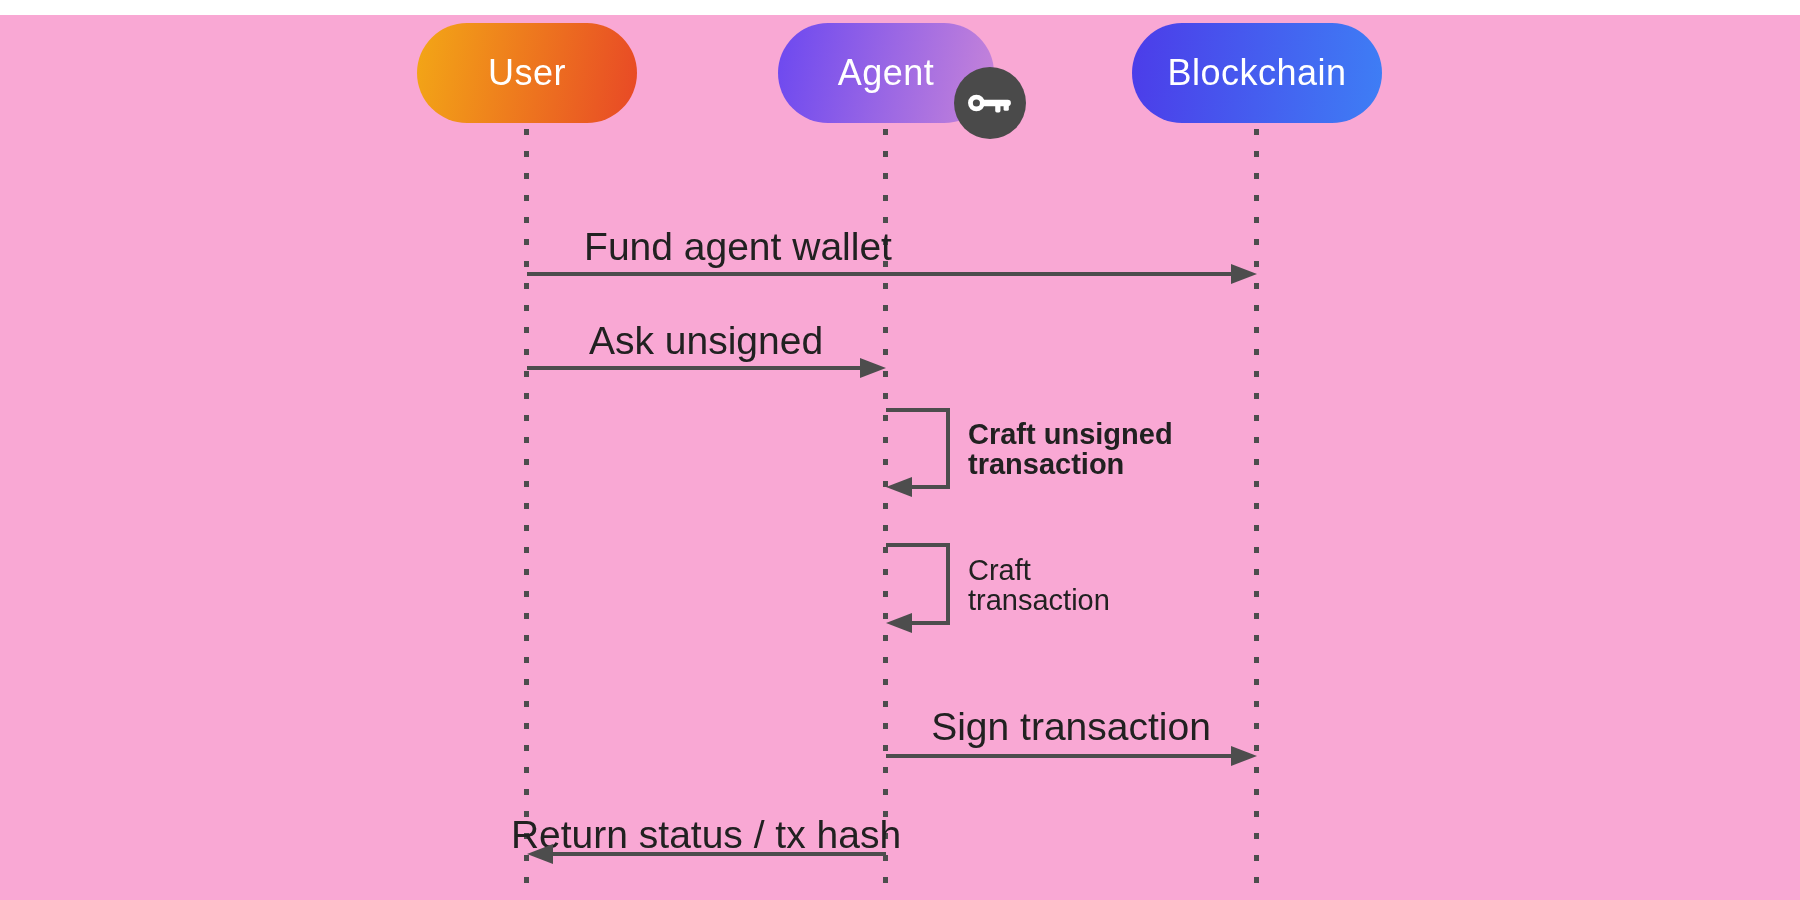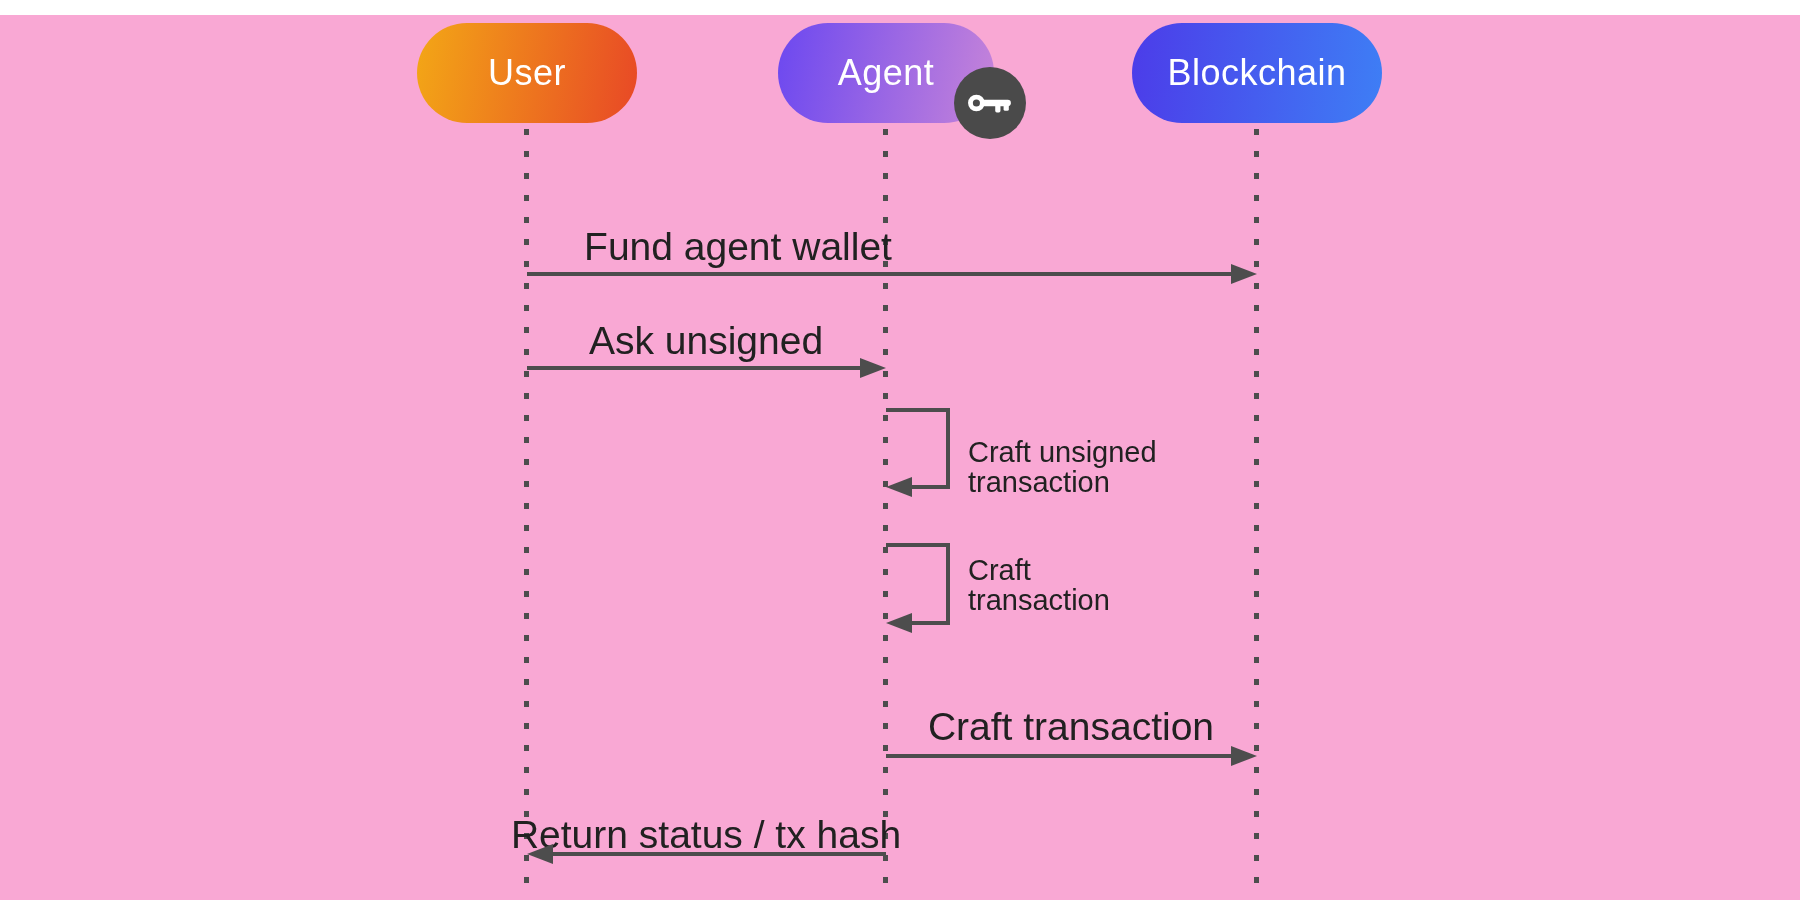--- a/index.html
+++ b/index.html
@@ -125,35 +125,35 @@
   <div class="arrow-right" style="left:1231px; top:249px;"></div>
 
   <div class="msg-label" style="left:706px; top:326px;">Ask unsigned</div>
   <div class="h-line" style="left:527px; top:351px; width:333px;"></div>
   <div class="arrow-right" style="left:860px; top:343px;"></div>
 
   <div class="h-line" style="left:886px; top:393px; width:64px;"></div>
   <div class="v-line" style="left:946px; top:393px; height:81px;"></div>
   <div class="h-line" style="left:908px; top:470px; width:42px;"></div>
   <div class="arrow-left" style="left:886px; top:462px;"></div>
-  <div class="loop-label" style="left:968px; top:422px;">
+  <div class="loop-label" style="left:968px; top:404px;font-weight:bold;">
     <span>Craft unsigned</span>
     <span>transaction</span>
   </div>
 
   <div class="h-line" style="left:886px; top:528px; width:64px;"></div>
   <div class="v-line" style="left:946px; top:528px; height:82px;"></div>
   <div class="h-line" style="left:908px; top:606px; width:42px;"></div>
   <div class="arrow-left" style="left:886px; top:598px;"></div>
   <div class="loop-label" style="left:968px; top:540px;">
     <span>Craft</span>
     <span>transaction</span>
   </div>
 
-  <div class="msg-label" style="left:1071px; top:712px;">Craft transaction</div>
+  <div class="msg-label" style="left:1071px; top:712px;">Sign transaction</div>
   <div class="h-line" style="left:886px; top:739px; width:347px;"></div>
   <div class="arrow-right" style="left:1231px; top:731px;"></div>
 
   <div class="msg-label" style="left:706px; top:820px;">Return status / tx hash</div>
   <div class="arrow-left" style="left:527px; top:829px;"></div>
   <div class="h-line" style="left:551px; top:837px; width:335px;"></div>
 
 </div>
 
 </body></html>

